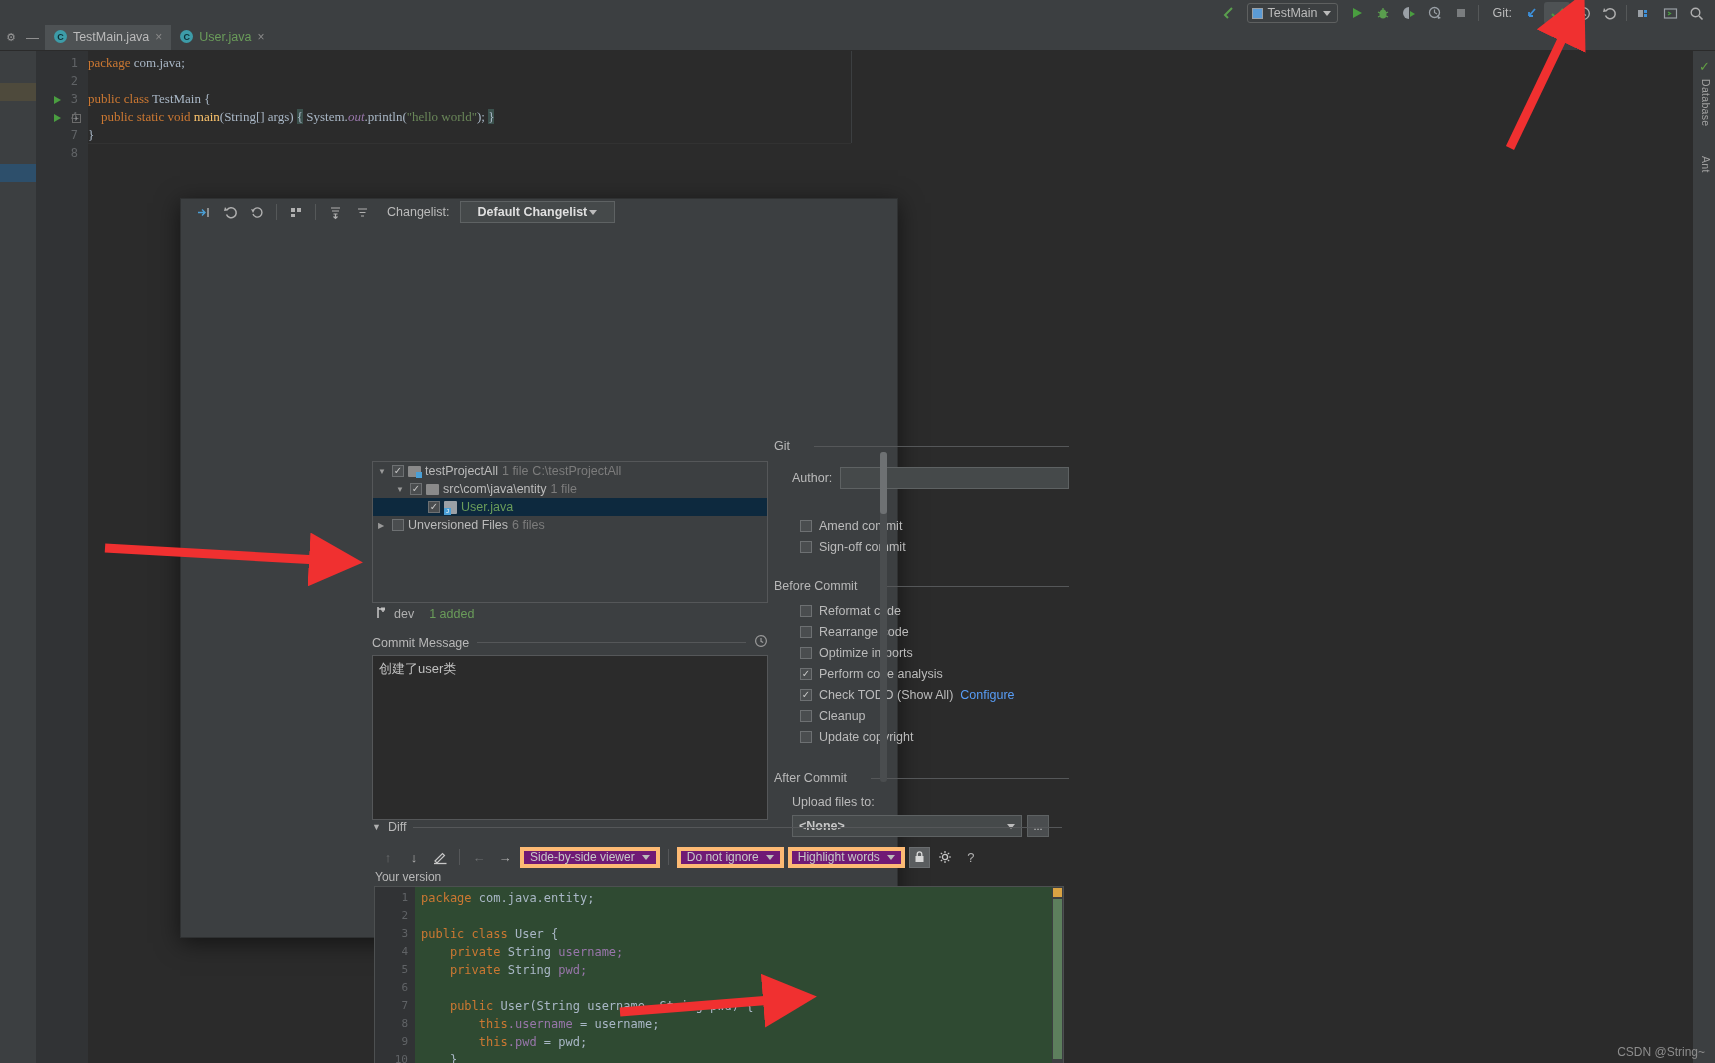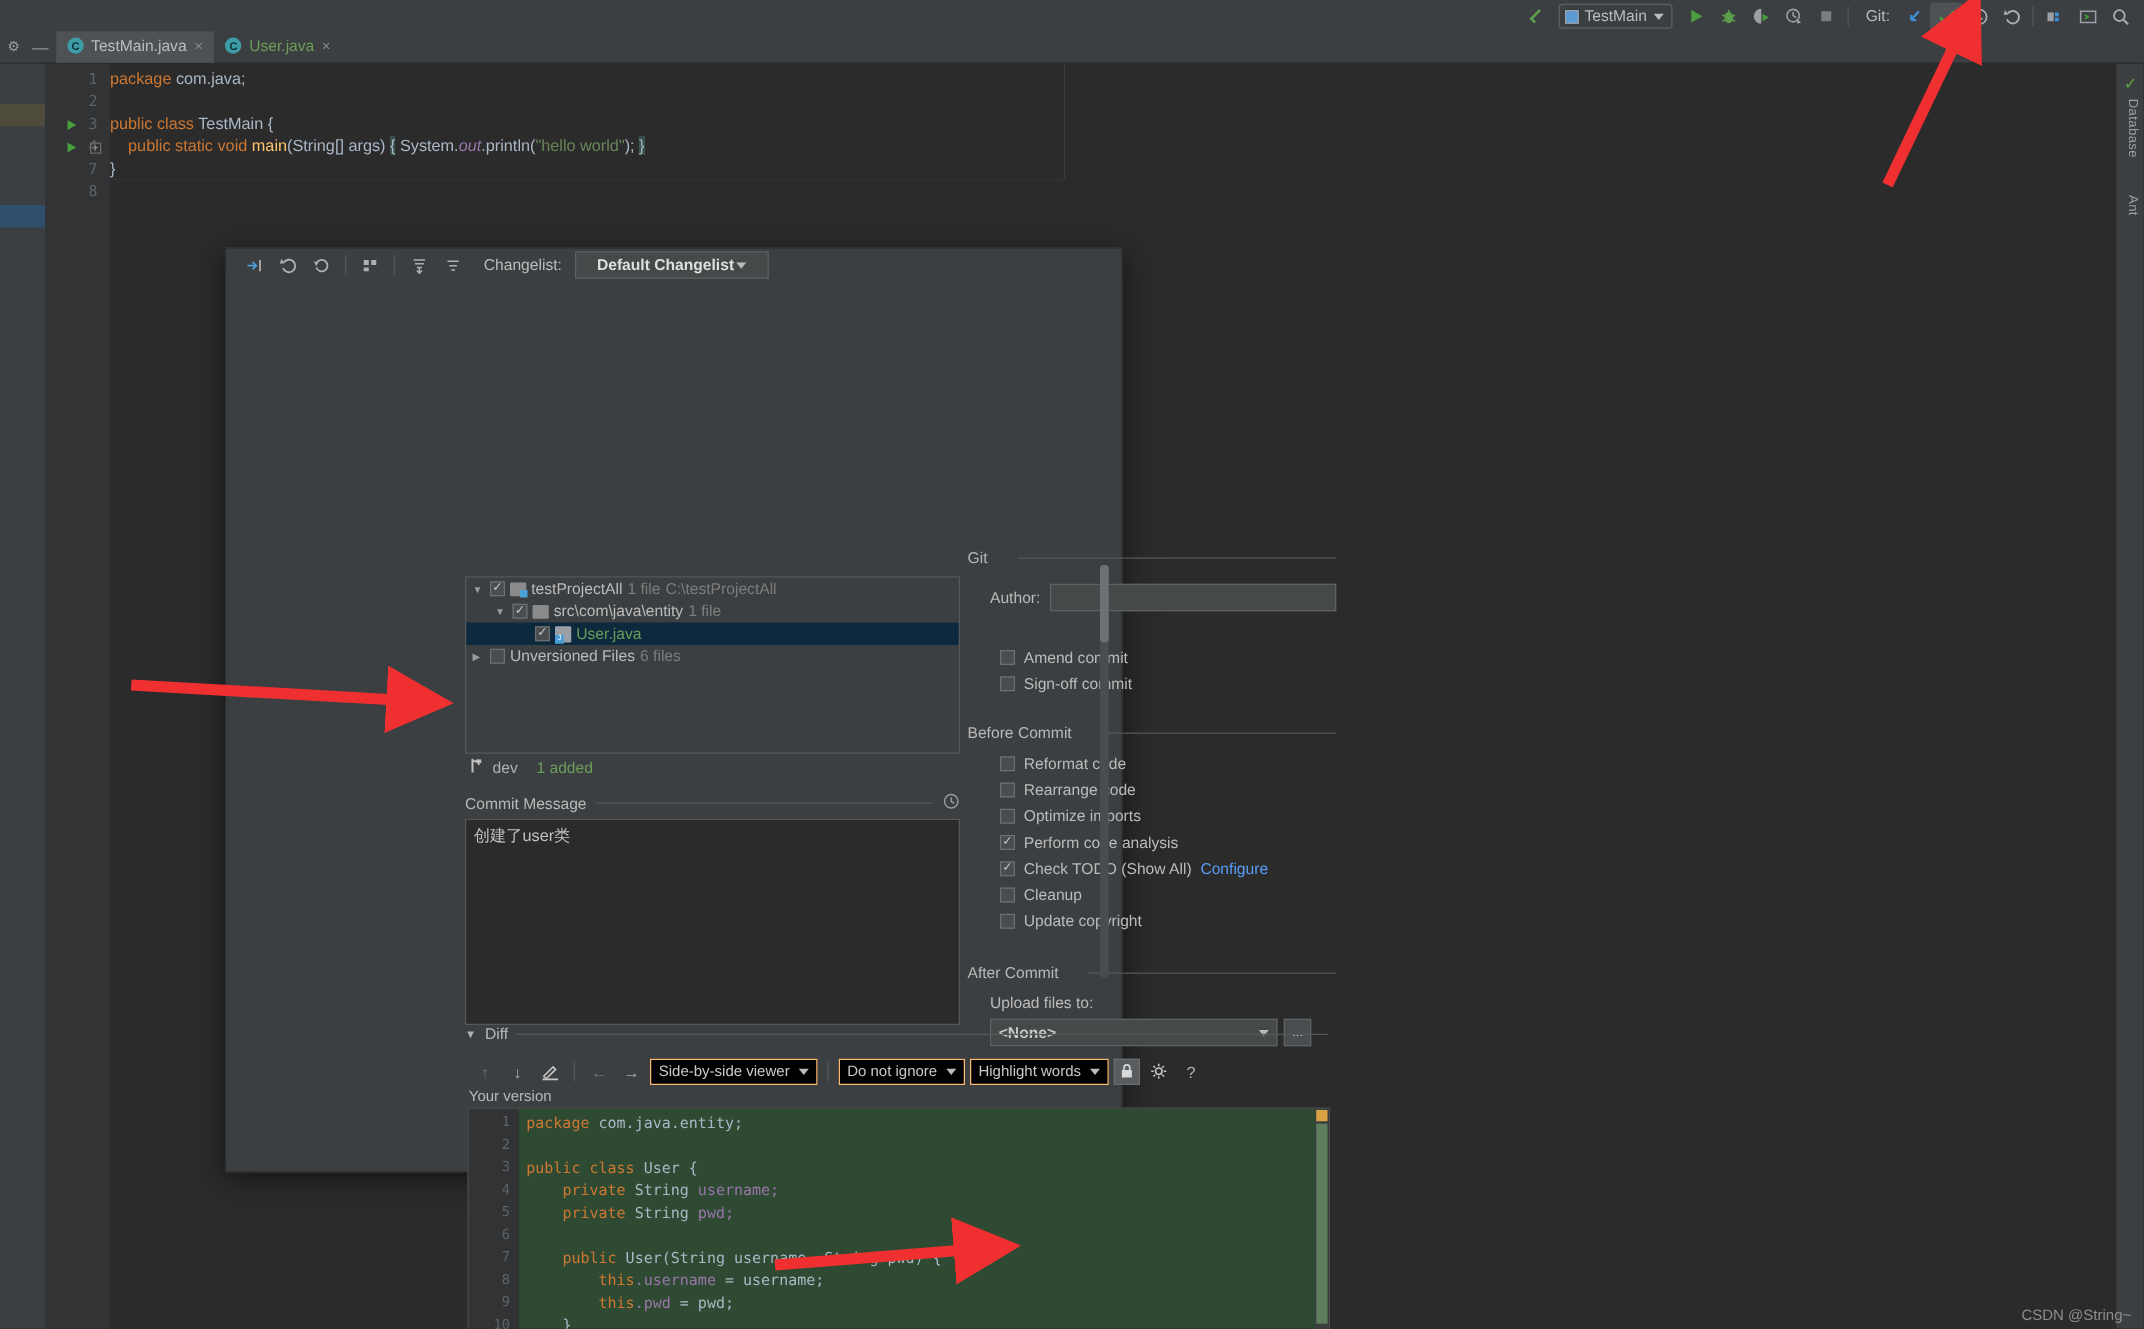--- a/index.html
+++ b/index.html
@@ -66,21 +66,21 @@
     background: #3c3f41;
   }
   .ed-leftstrip .mark1 { position: absolute; left: 0; top: 32px; width: 36px; height: 18px; background: #4e4a3c; }
   .ed-leftstrip .mark2 { position: absolute; left: 0; top: 113px; width: 36px; height: 18px; background: #2d4f6b; }
   .gutter {
     position: absolute; left: 36px; top: 0; width: 52px; height: 100%;
     background: #313335;
   }
   .code-area {
     position: absolute; left: 88px; top: 0; right: 0; height: 100%;
-    background: #2b2b2b; font-family: Liberation Sans, sans-serif; font-size: 13px;
+    background: #2b2b2b; font-family: Liberation Serif, serif; font-size: 13px;
   }
   .code-area .rightguide { position: absolute; left: 763px; top: 0; width: 1px; height: 92px; background: #3c3f41; }
   .code-area .bottomline { position: absolute; left: 0; top: 92px; width: 763px; height: 1px; background: #323232; }
   .ln {
     position: absolute; right: 10px; color: #606366; font-size: 12px;
     font-family: "DejaVu Sans Mono", monospace;
   }
   .codeline { position: absolute; left: 0; white-space: pre; }
   .kw { color: #cc7832; }
   .str { color: #6a8759; }
@@ -180,21 +180,21 @@
   .dots-btn { width: 22px; height: 22px; background: #4a4d4f; border: 1px solid #5e6263; color: #c8c8c8; font-size: 11px; display: flex; align-items: center; justify-content: center; }
 
   
   .diff-head { position: absolute; left: 191px; top: 621px; width: 690px; display: flex; align-items: center; gap: 7px; }
   .diff-head .tri-d { color: #b0b0b0; font-size: 9px; }
   .diff-head .t { color: #b8b8b8; font-size: 12.5px; }
   .diff-head .r { flex: 1; height: 1px; background: #555759; }
   .diff-toolbar { position: absolute; left: 196px; top: 647px; width: 690px; height: 22px; display: flex; align-items: center; gap: 4px; }
   .dtb-i { width: 22px; height: 20px; display:flex; align-items:center; justify-content:center; color: #b0b0b0; font-size: 13px; }
   .dtb-i.dim { color: #6e7072; }
-  .dcombo { height: 21px; background: #000000; border: 1px solid #fdba74; display: flex; align-items: center; gap: 7px; padding: 0 6px; color: #c8c8c8; font-size: 12px; }
+  .dcombo { height: 21px; background: #701a75; border: 4px solid #fdba74; display: flex; align-items: center; gap: 7px; padding: 0 6px; color: #c8c8c8; font-size: 12px; }
   .dsep { width: 1px; height: 16px; background: #555759; margin: 0 4px; }
   .lock-btn { width: 21px; height: 21px; background: #5a5d5f; border: 1px solid #6a6d6f; display:flex;align-items:center;justify-content:center; color: #d8d8d8; font-size: 11px; }
   .yourver { position: absolute; left: 194px; top: 671px; color: #b8b8b8; font-size: 12px; }
   .diffbox {
     position: absolute; left: 193px; top: 687px; width: 690px; height: 202px;
     background: #2b2b2b; border: 1px solid #4d5051; overflow: hidden;
   }
   .dgutter { position: absolute; left: 0; top: 0; width: 40px; height: 100%; background: #313335; }
   .dcode { position: absolute; left: 40px; top: 0; right: 0; height: 100%; background: #2f4a32; font-family: "DejaVu Sans Mono", monospace; font-size: 12px; }
   .dln { position: absolute; right: 7px; color: #606366; font-size: 11px; font-family: "DejaVu Sans Mono", monospace; }

